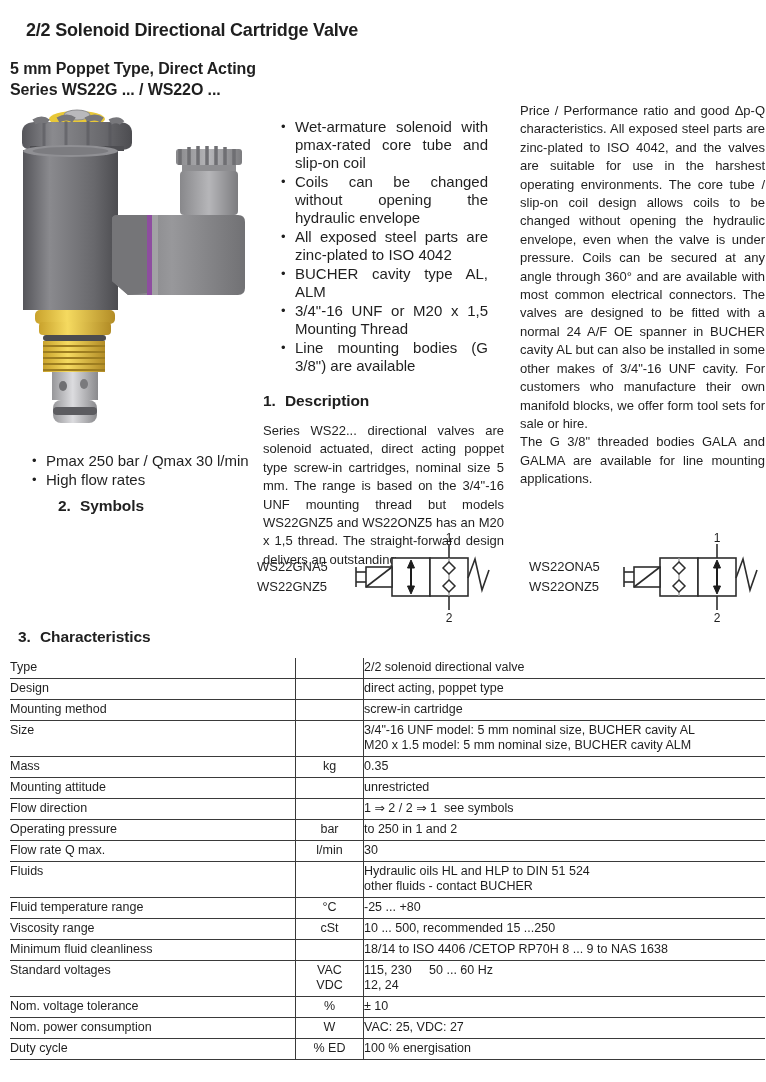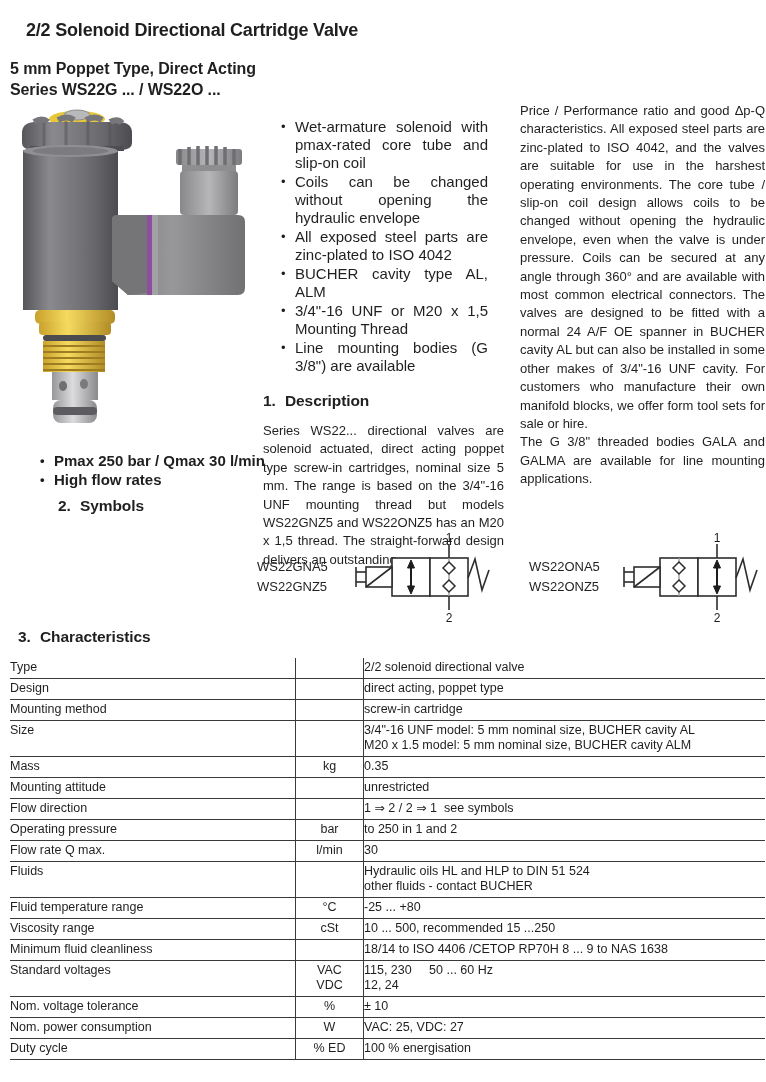--- a/index.html
+++ b/index.html
@@ -6,21 +6,21 @@
   body{width:766px;height:1082px;font-family:"Liberation Sans","DejaVu Sans",sans-serif;color:#1f1f1f;-webkit-font-smoothing:antialiased;}
   .page{position:relative;width:766px;height:1082px;overflow:hidden;background:#fff;}
 
   
   .hdr{position:absolute;left:10px;top:2px;}
   .hdr h1{margin:16px;font-size:18px;font-weight:bold;letter-spacing:-0.2px;line-height:24px;}
   .hdr .sub{margin:0;font-size:16px;font-weight:bold;line-height:21px;letter-spacing:-0.1px;}
 
   
   .photo-wrap{position:absolute;left:10px;top:103px;width:240px;height:325px;}
-  .photo-bullets{position:absolute;left:22px;top:436px;width:235px;font-weight:bold;}
+  .photo-bullets{position:absolute;left:14px;top:436px;width:235px;}
   .midcol{position:absolute;left:263px;top:102px;width:241px;}
   .rightcol{position:absolute;left:520px;top:102px;width:245px;}
 
   ul.feat{list-style:none;margin:16px;padding:0;font-size:15px;line-height:18px;}
   ul.feat li{position:relative;padding-left:16px;text-align:justify;margin:0 0 1px 0;}
   ul.feat li::before{content:"\2022";position:absolute;left:2px;top:0;font-size:13px;}
   ul.feat.nojust li{text-align:left;}
 
   .sec-head{font-size:15.5px;font-weight:bold;margin:0;letter-spacing:-0.1px;}
   .sec-head .num{display:inline-block;min-width:22px;}

